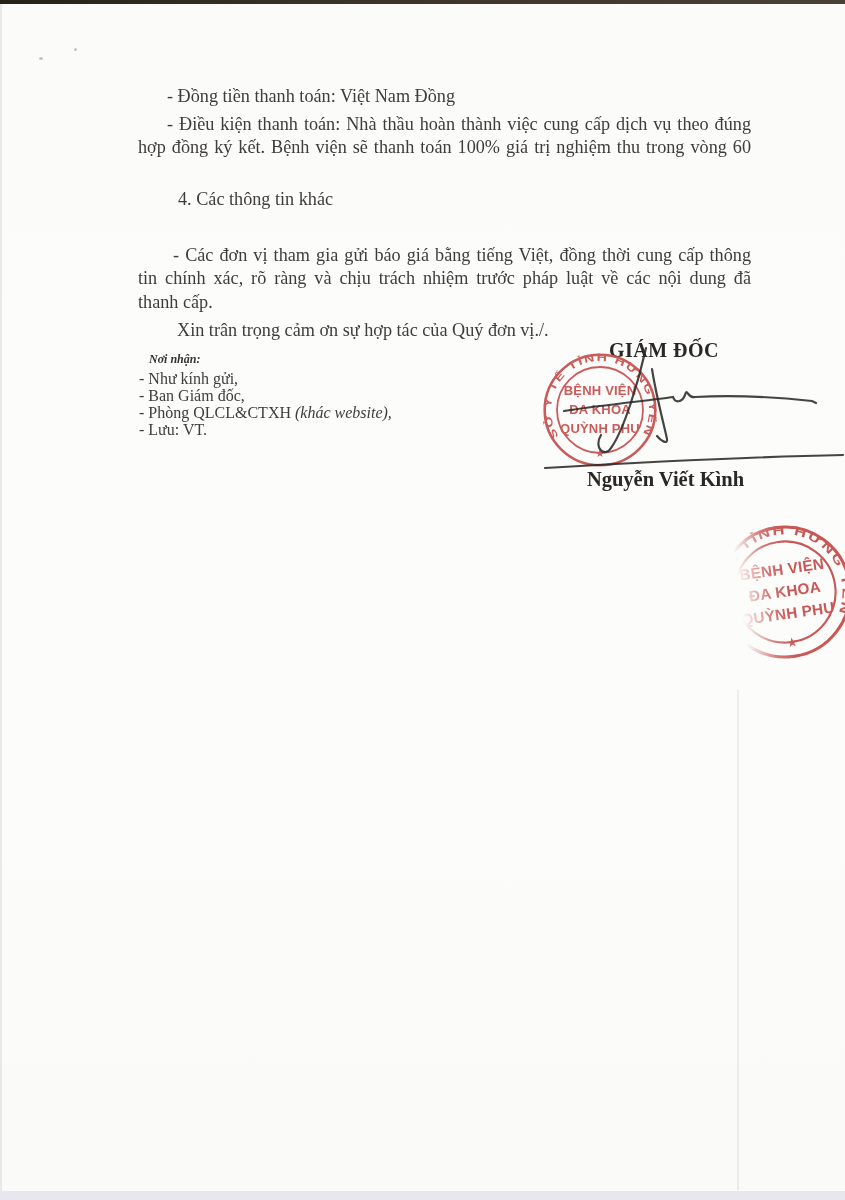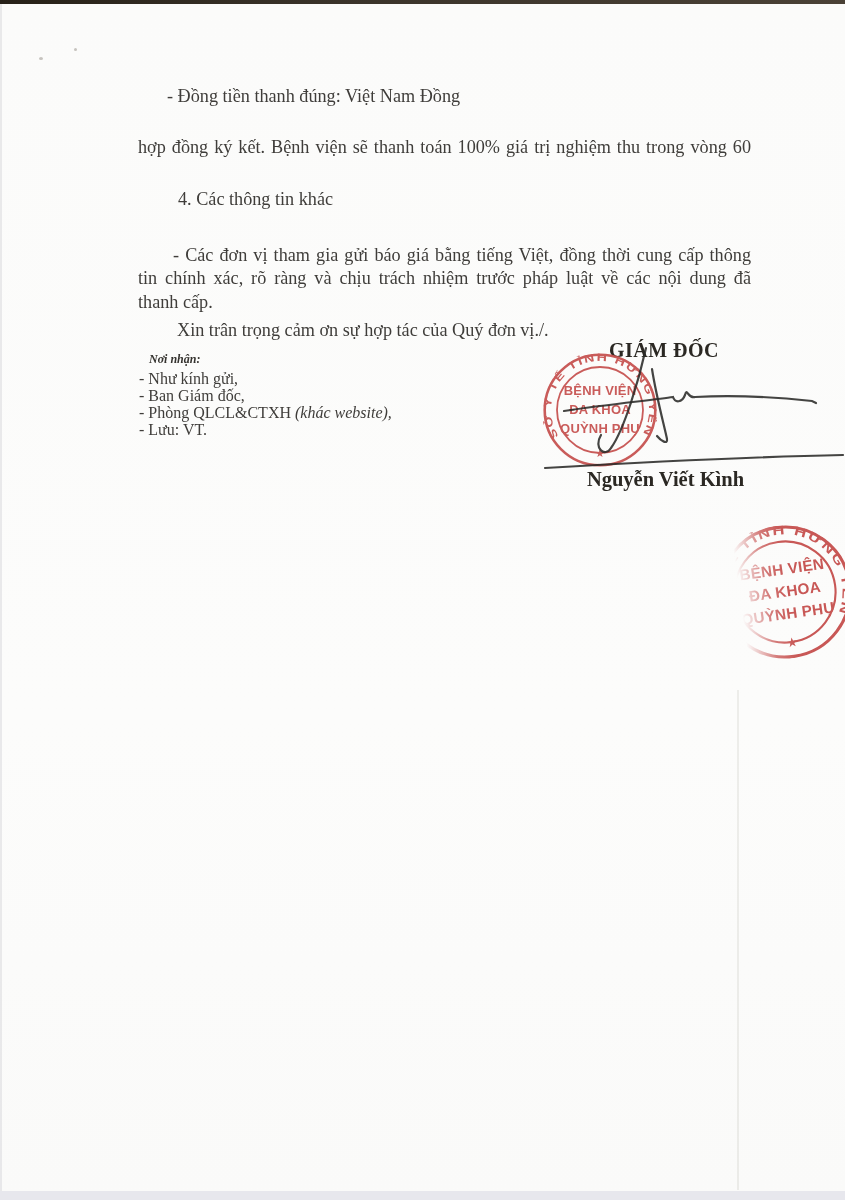--- a/index.html
+++ b/index.html
@@ -57,21 +57,22 @@
 
 <div class="page">
 
   <div class="scan-top-band"></div>
   <div class="scan-left-edge"></div>
   <div class="scan-vline"></div>
   <div class="speck s1"></div>
   <div class="speck s2"></div>
 
   <div class="doc-body">
-    <div class="ln t1 ind29 nw">- Đồng tiền thanh đúng: Việt Nam Đồng</div>
+    <div class="ln t1 ind29 nw">- Đồng tiền thanh toán: Việt Nam Đồng</div>
+    <div class="ln t2 ind29 jl">- Điều kiện thanh toán: Nhà thầu hoàn thành việc cung cấp dịch vụ theo đúng</div>
     <div class="ln t3 jl">hợp đồng ký kết. Bệnh viện sẽ thanh toán 100% giá trị nghiệm thu trong vòng 60</div>
     <div class="ln t5 ind40 nw">4. Các thông tin khác</div>
     <div class="ln t7 ind35 jl">- Các đơn vị tham gia gửi báo giá bằng tiếng Việt, đồng thời cung cấp thông</div>
     <div class="ln t8 jl">tin chính xác, rõ ràng và chịu trách nhiệm trước pháp luật về các nội dung đã</div>
     <div class="ln t9 nw">thanh cấp.</div>
     <div class="ln t10 ind39 nw">Xin trân trọng cảm ơn sự hợp tác của Quý đơn vị./.</div>
   </div>
 
   <div class="recipients">
     <div class="rc hdr">Nơi nhận:</div>

